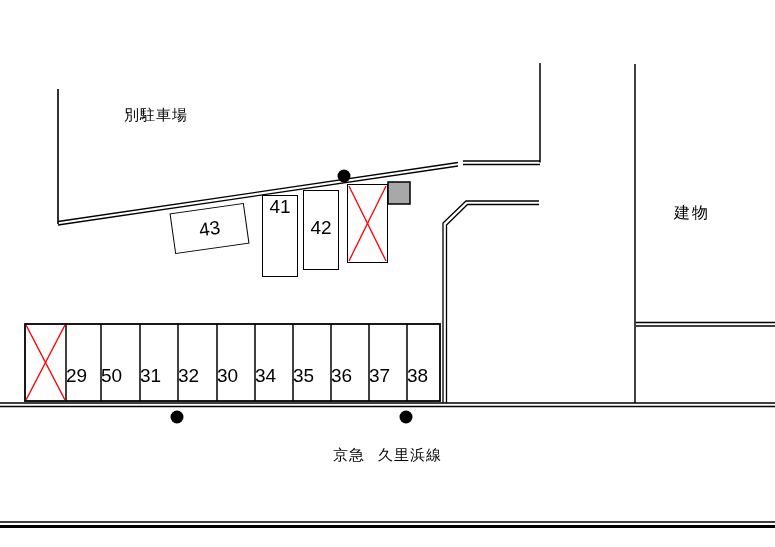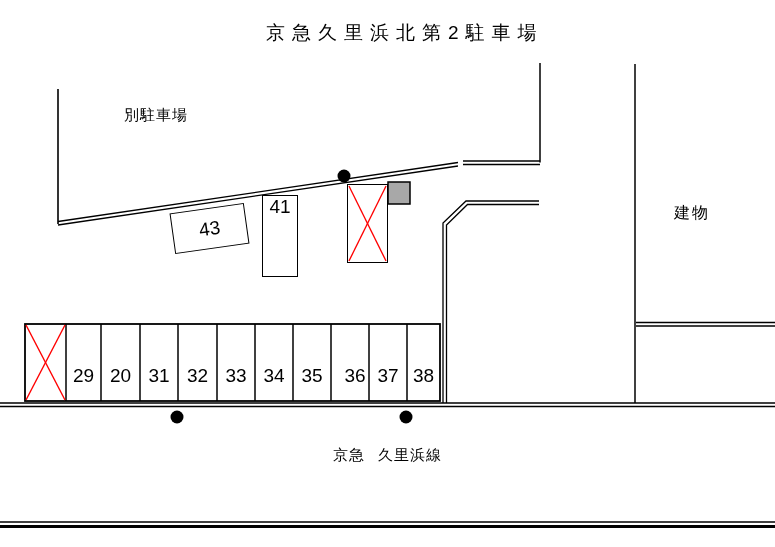--- a/index.html
+++ b/index.html
@@ -8,21 +8,21 @@
     font-family:"Liberation Sans","DejaVu Sans",sans-serif;color:#000;
   }
   .overlay{position:absolute;left:0;top:0;pointer-events:none;}
   .lbl{position:absolute;white-space:nowrap;line-height:1;}
   .title{left:266px;top:23px;font-size:19px;letter-spacing:7px;}
   .annex{left:124px;top:107px;font-size:15px;letter-spacing:1px;}
   .building{left:674px;top:205px;font-size:16px;letter-spacing:2px;}
   .railway{left:333px;top:447px;font-size:15px;display:flex;gap:13px;letter-spacing:1px;}
   .cell{
     position:absolute;top:324px;height:77px;box-sizing:border-box;
-    display:flex;justify-content:center;align-items:flex-end;
+    display:flex;align-items:flex-end;
     padding-bottom:14px;font-size:19px;
   }
   .mid-space{
     position:absolute;box-sizing:border-box;border:1.5px solid #000;background:#fff;
     display:flex;justify-content:center;align-items:center;font-size:19px;
   }
   .sp43{left:172px;top:208px;width:75px;height:41px;transform:rotate(-8deg);}
   .sp41{left:262px;top:195px;width:36px;height:82px;align-items:flex-start;}
   .sp42{left:303px;top:190px;width:36px;height:80px;padding-top:26px;align-items:flex-start;}
   .spx {left:347px;top:184px;width:41px;height:79px;padding:0;}
@@ -88,55 +88,57 @@
       <line x1="65" y1="325" x2="26" y2="400" stroke-width="1.4" stroke="#ff0000"></line>
     </g>
 
     <rect x="388" y="182" width="22" height="22" stroke="#000" stroke-width="1.5" fill="#a8a8a8"></rect>
 
     <circle cx="344" cy="176" r="6.5" fill="#000000"></circle>
     <circle cx="177" cy="417" r="6.5" fill="#000000"></circle>
     <circle cx="406" cy="417" r="6.5" fill="#000000"></circle>
   </svg>
 
-  <div class="lbl title">京急久里浜北第2駐車場</div>
   <div class="lbl annex">別駐車場</div>
   <div class="lbl building">建物</div>
   <div class="lbl railway">
     <span>京急</span>
     <span>久里浜線</span>
   </div>
 
   <div class="mid-space sp43">
     <span>43</span>
   </div>
   <div class="mid-space sp41">
     <span>41</span>
   </div>
+  <div class="mid-space sp42">
+    <span>42</span>
+  </div>
   <div class="mid-space spx">
     <svg viewBox="0 0 41 79" preserveAspectRatio="none">
       <line x1="1" y1="1" x2="40" y2="78" stroke-width="1.4" stroke="#ff0000"></line>
       <line x1="40" y1="1" x2="1" y2="78" stroke-width="1.4" stroke="#ff0000"></line>
     </svg>
   </div>
 
   <div class="cell" style="left:66px;width:35px;">
       <span>29</span>
     </div>
   <div class="cell" style="left:101px;width:39px;">
-      <span>20</span>
+      <span>50</span>
     </div>
   <div class="cell" style="left:140px;width:38px;">
       <span>31</span>
     </div>
   <div class="cell" style="left:178px;width:39px;">
       <span>32</span>
     </div>
   <div class="cell" style="left:217px;width:38px;">
-      <span>33</span>
+      <span>30</span>
     </div>
   <div class="cell" style="left:255px;width:38px;">
       <span>34</span>
     </div>
   <div class="cell" style="left:293px;width:38px;border-radius:15px;">
       <span>35</span>
     </div>
   <div class="cell" style="left:331px;width:48px;">
       <span>36</span>
     </div>

